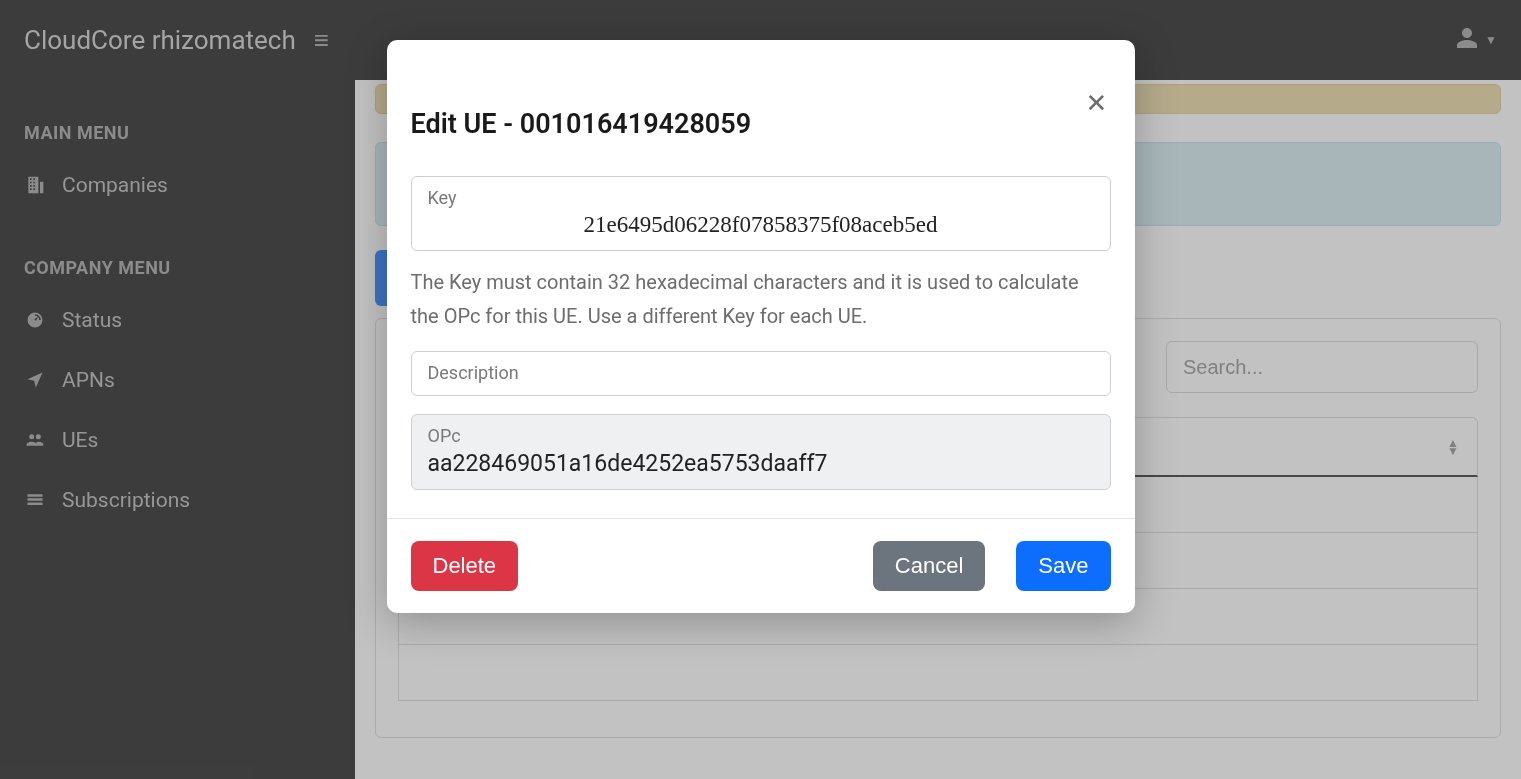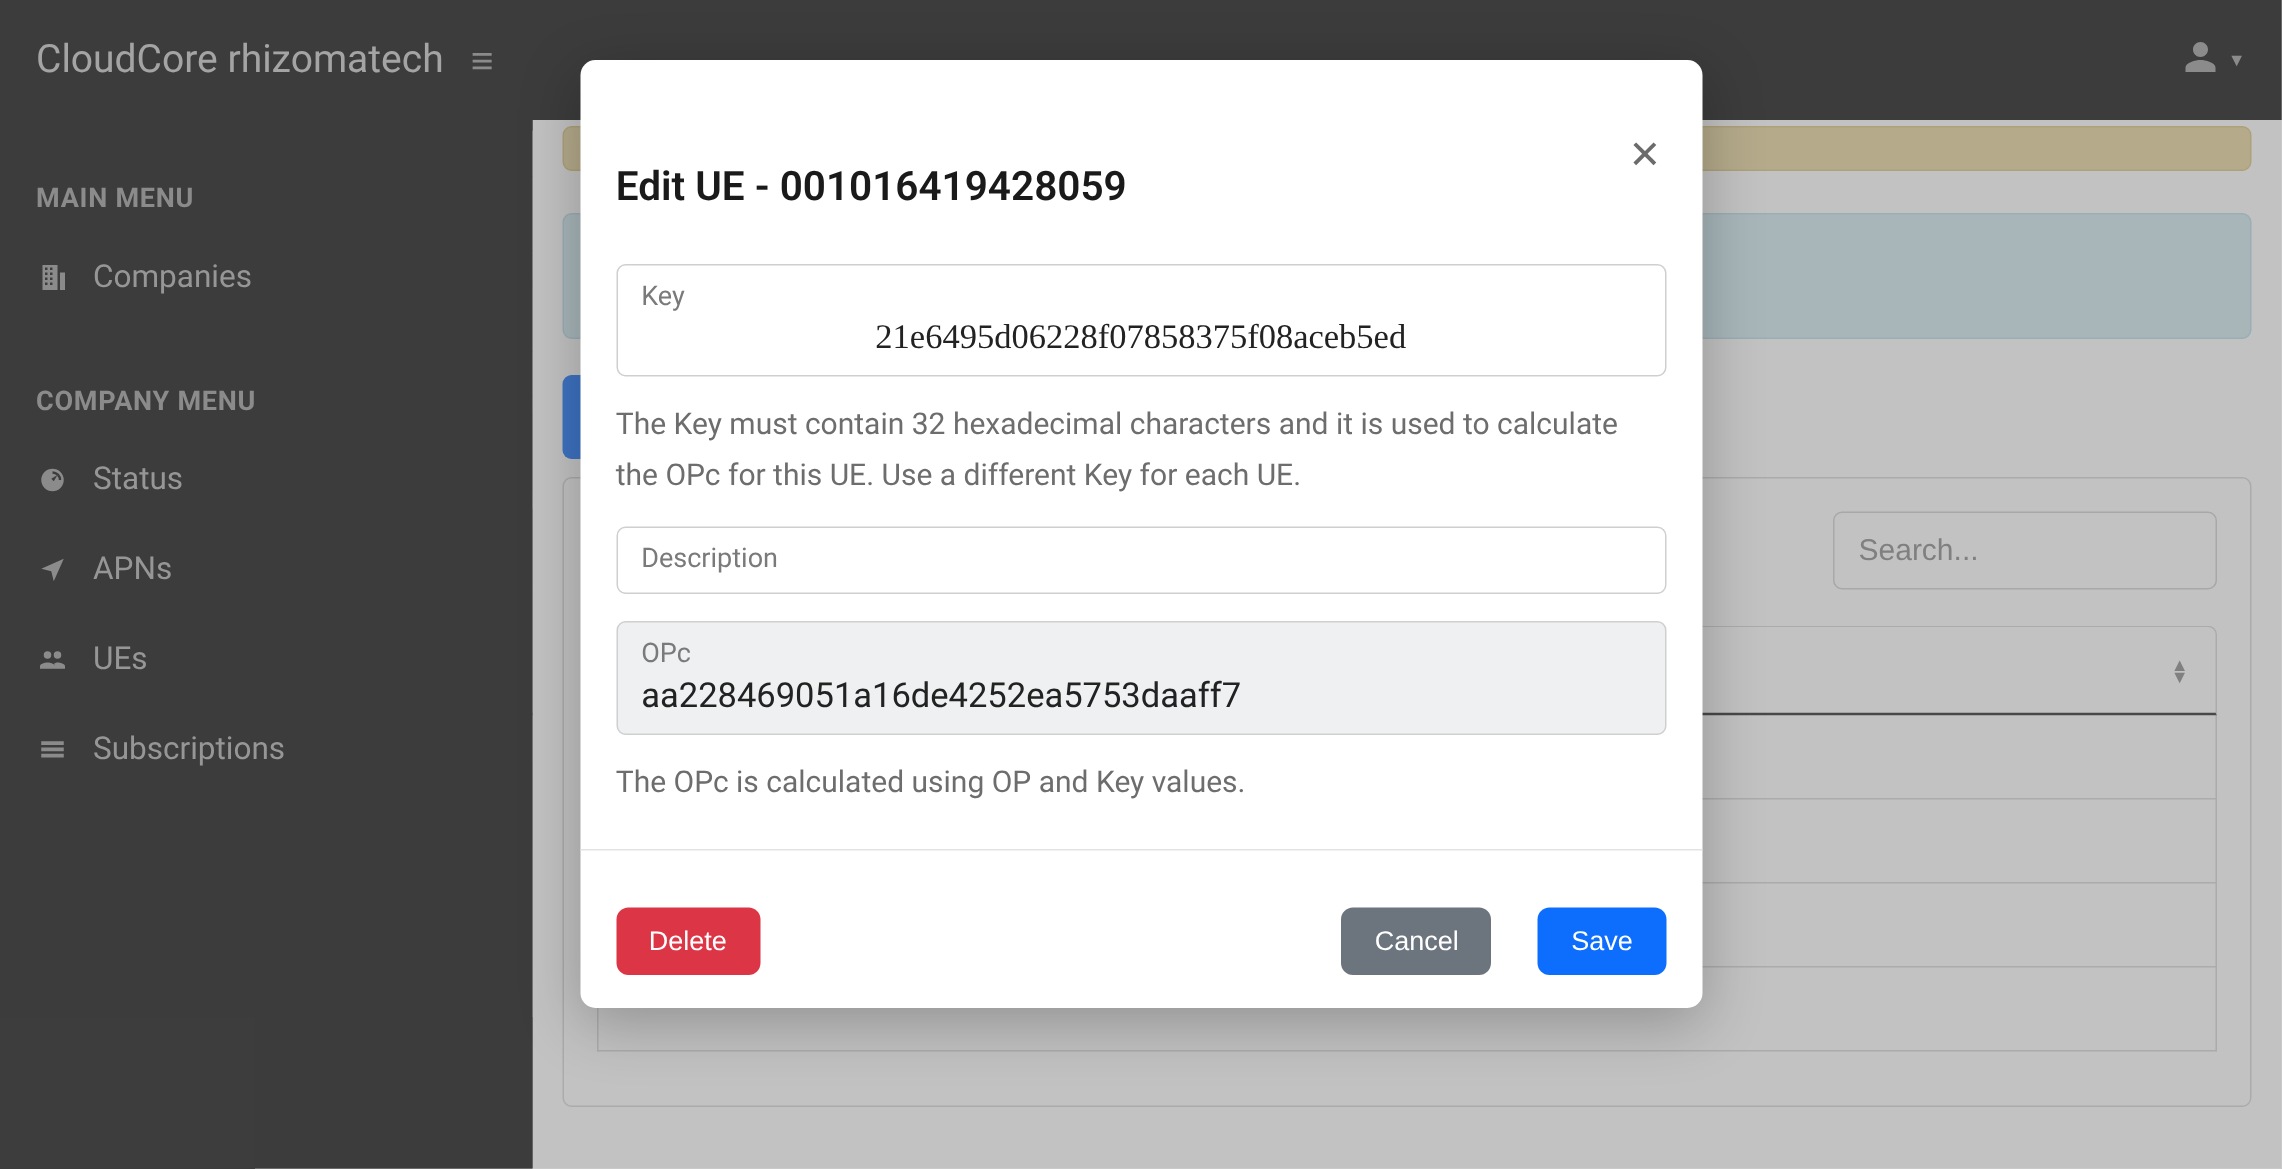--- a/index.html
+++ b/index.html
@@ -107,21 +107,21 @@
   .panel {
     border: 1px solid #d6d6d6;
     border-radius: 6px;
     margin-top: 12px;
     padding: 22px;
     min-height: 420px;
   }
   .panel-toolbar { display: flex; }
   .search {
     margin-left: auto;
-    width: 256px;
+    width: 312px;
     height: 52px;
     border: 1px solid #cfcfcf;
     border-radius: 6px;
     padding: 0 16px;
     font-size: 20px;
     color: #333;
   }
   .search::placeholder { color: #888; }
   .table-head {
     margin-top: 24px;
@@ -226,24 +226,23 @@
   }
   .modal-footer {
     border-top: 1px solid #e3e3e3;
     padding: 22px 24px;
     display: flex;
     align-items: center;
   }
   .btn {
     border: none;
     border-radius: 8px;
-    font-size: 18px;
+    font-size: 22px;
     padding: 12px 22px;
     cursor: pointer;
-    margin-top: 16px;
   }
   .btn-danger { background: #dc3545; color: #fff; }
   .btn-secondary { background: #6c757d; color: #fff; }
   .btn-primary { background: #0d6efd; color: #fff; }
   .footer-spacer { flex: 1; }
   .footer-right { display: flex; gap: 31px; }
 </style>
 </head>
 <body>
 
@@ -347,21 +346,20 @@
     <div class="help-text">The Key must contain 32 hexadecimal characters and it is used to calculate the OPc for this UE. Use a different Key for each UE.</div>
 
     <div class="field">
       <div class="field-label">Description</div>
     </div>
 
     <div class="field readonly">
       <div class="field-label">OPc</div>
       <div class="field-value">aa228469051a16de4252ea5753daaff7</div>
     </div>
-    <div class="help-text">The OPc is calculated using OP and Key values.</div>
 
   </div>
 
   <div class="modal-footer">
     <button class="btn btn-danger">Delete</button>
     <div class="footer-spacer"></div>
     <div class="footer-right">
       <button class="btn btn-secondary">Cancel</button>
       <button class="btn btn-primary">Save</button>
     </div>

